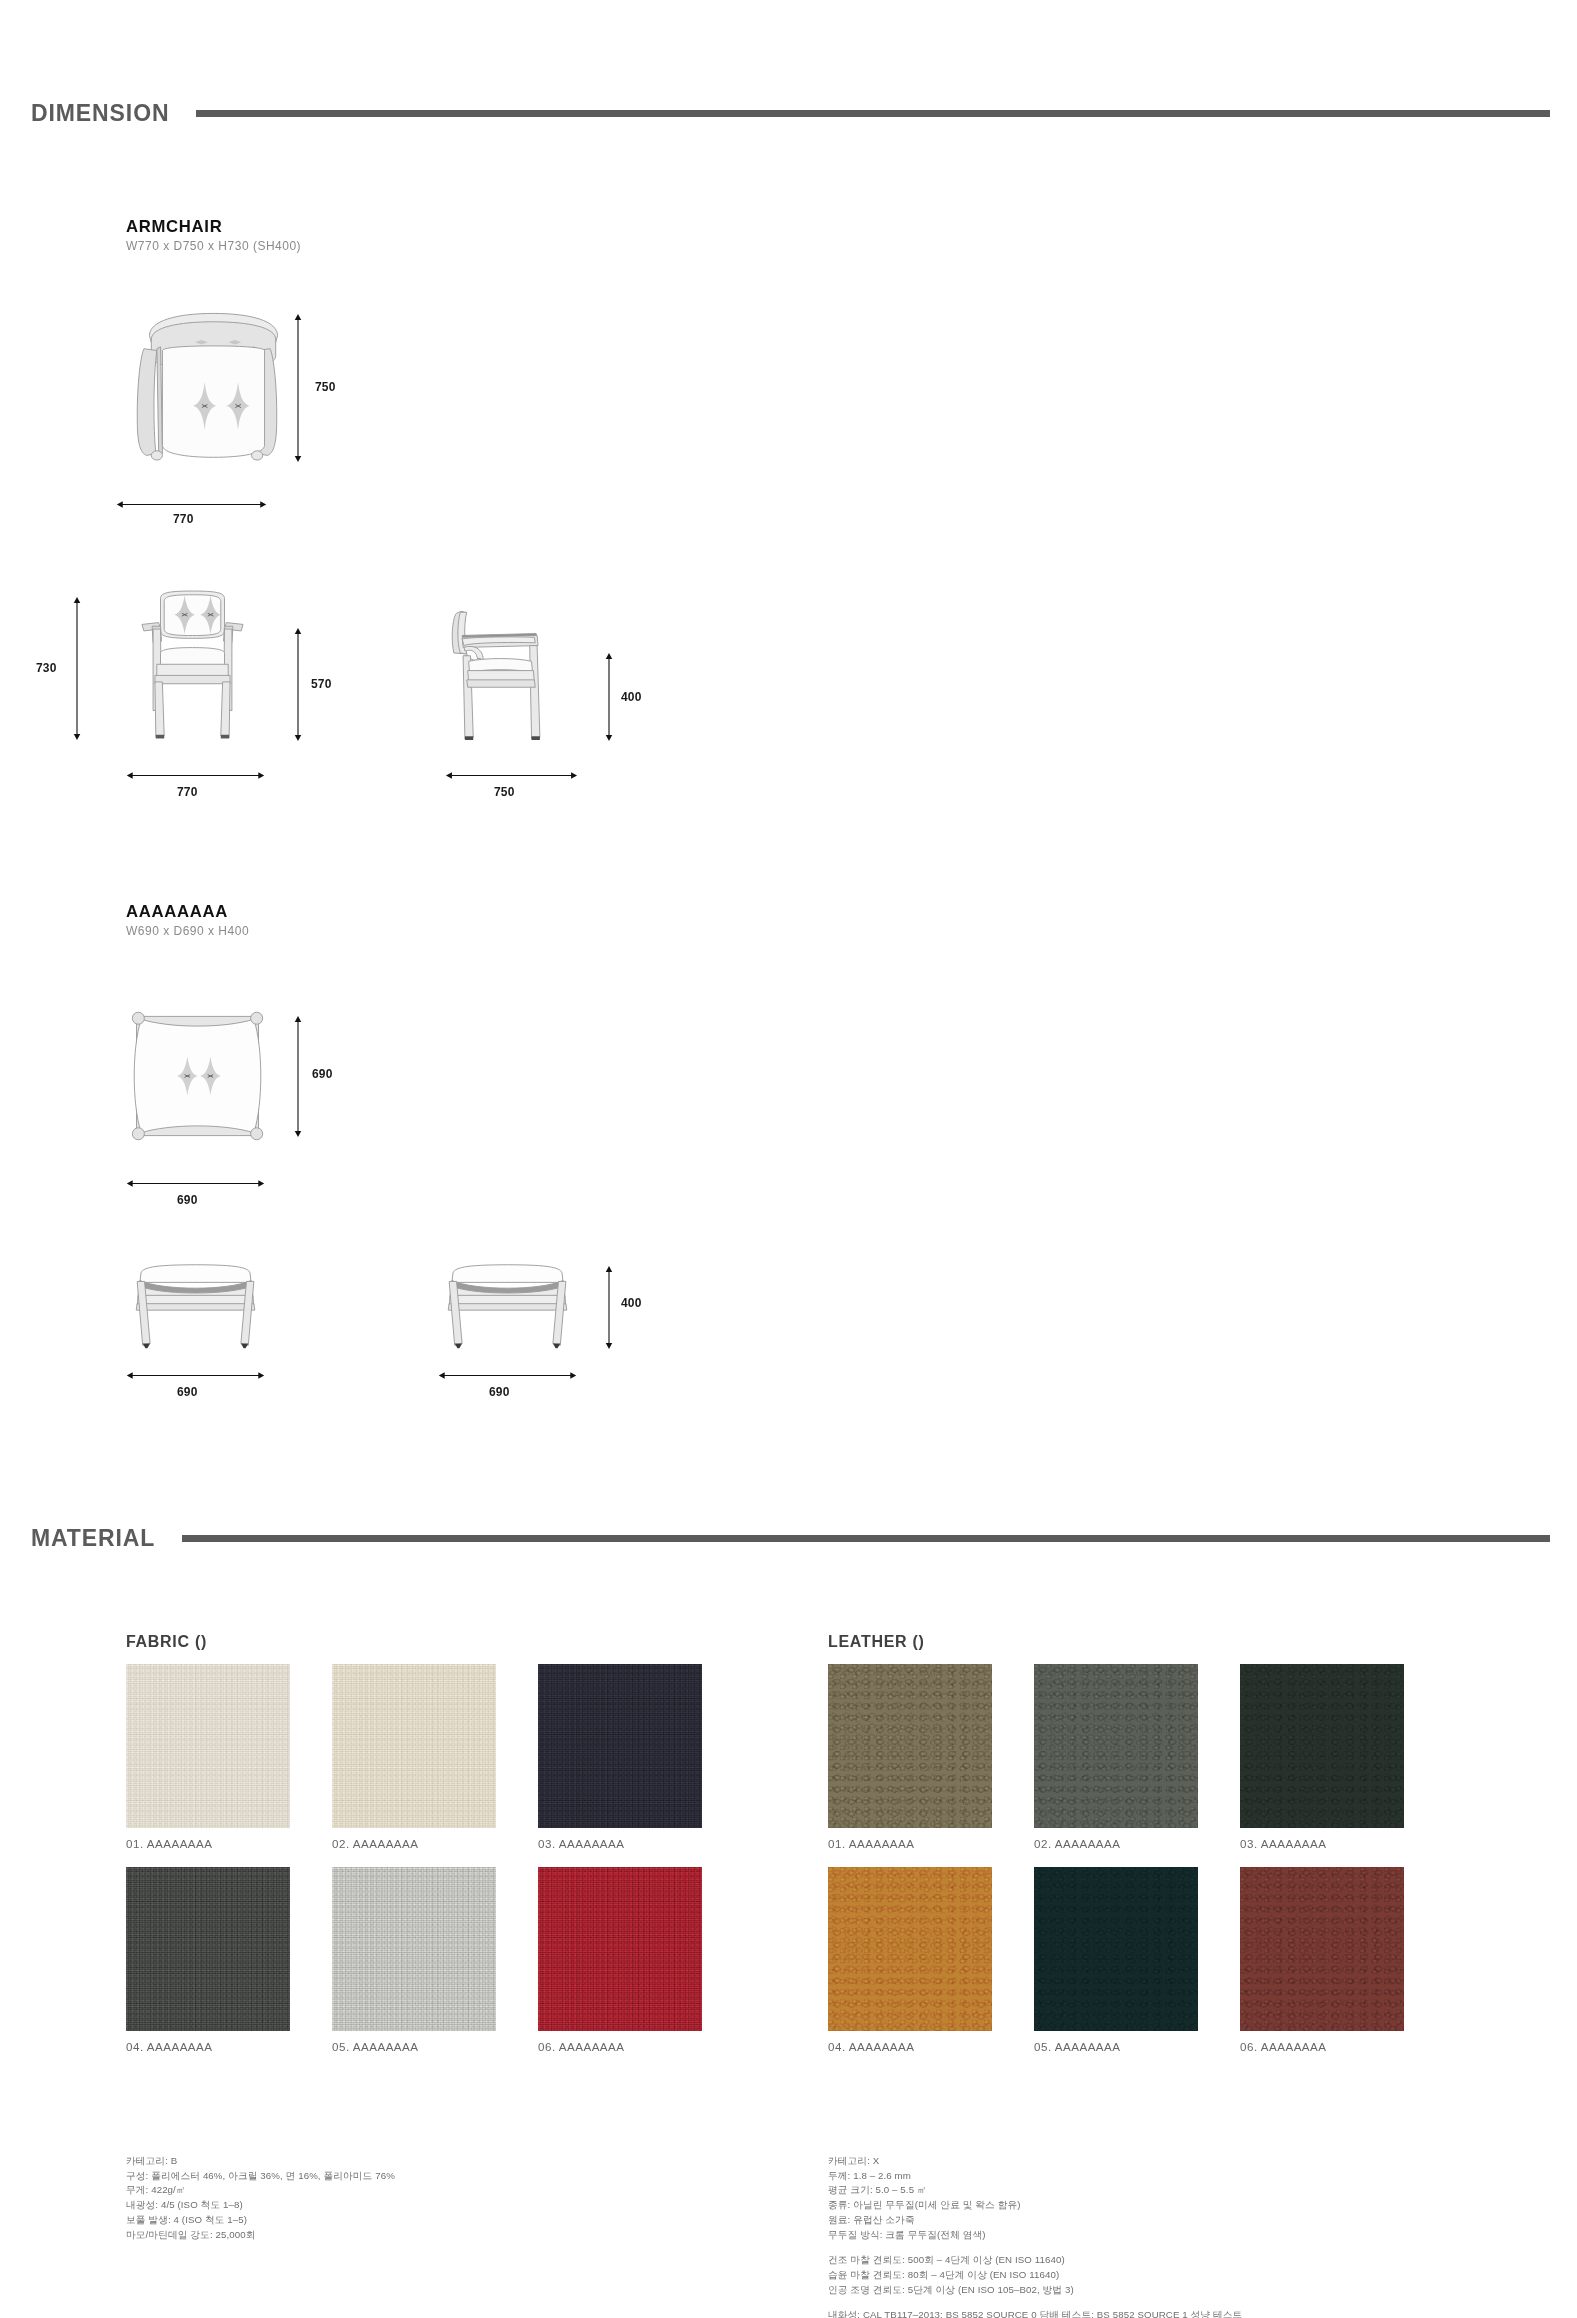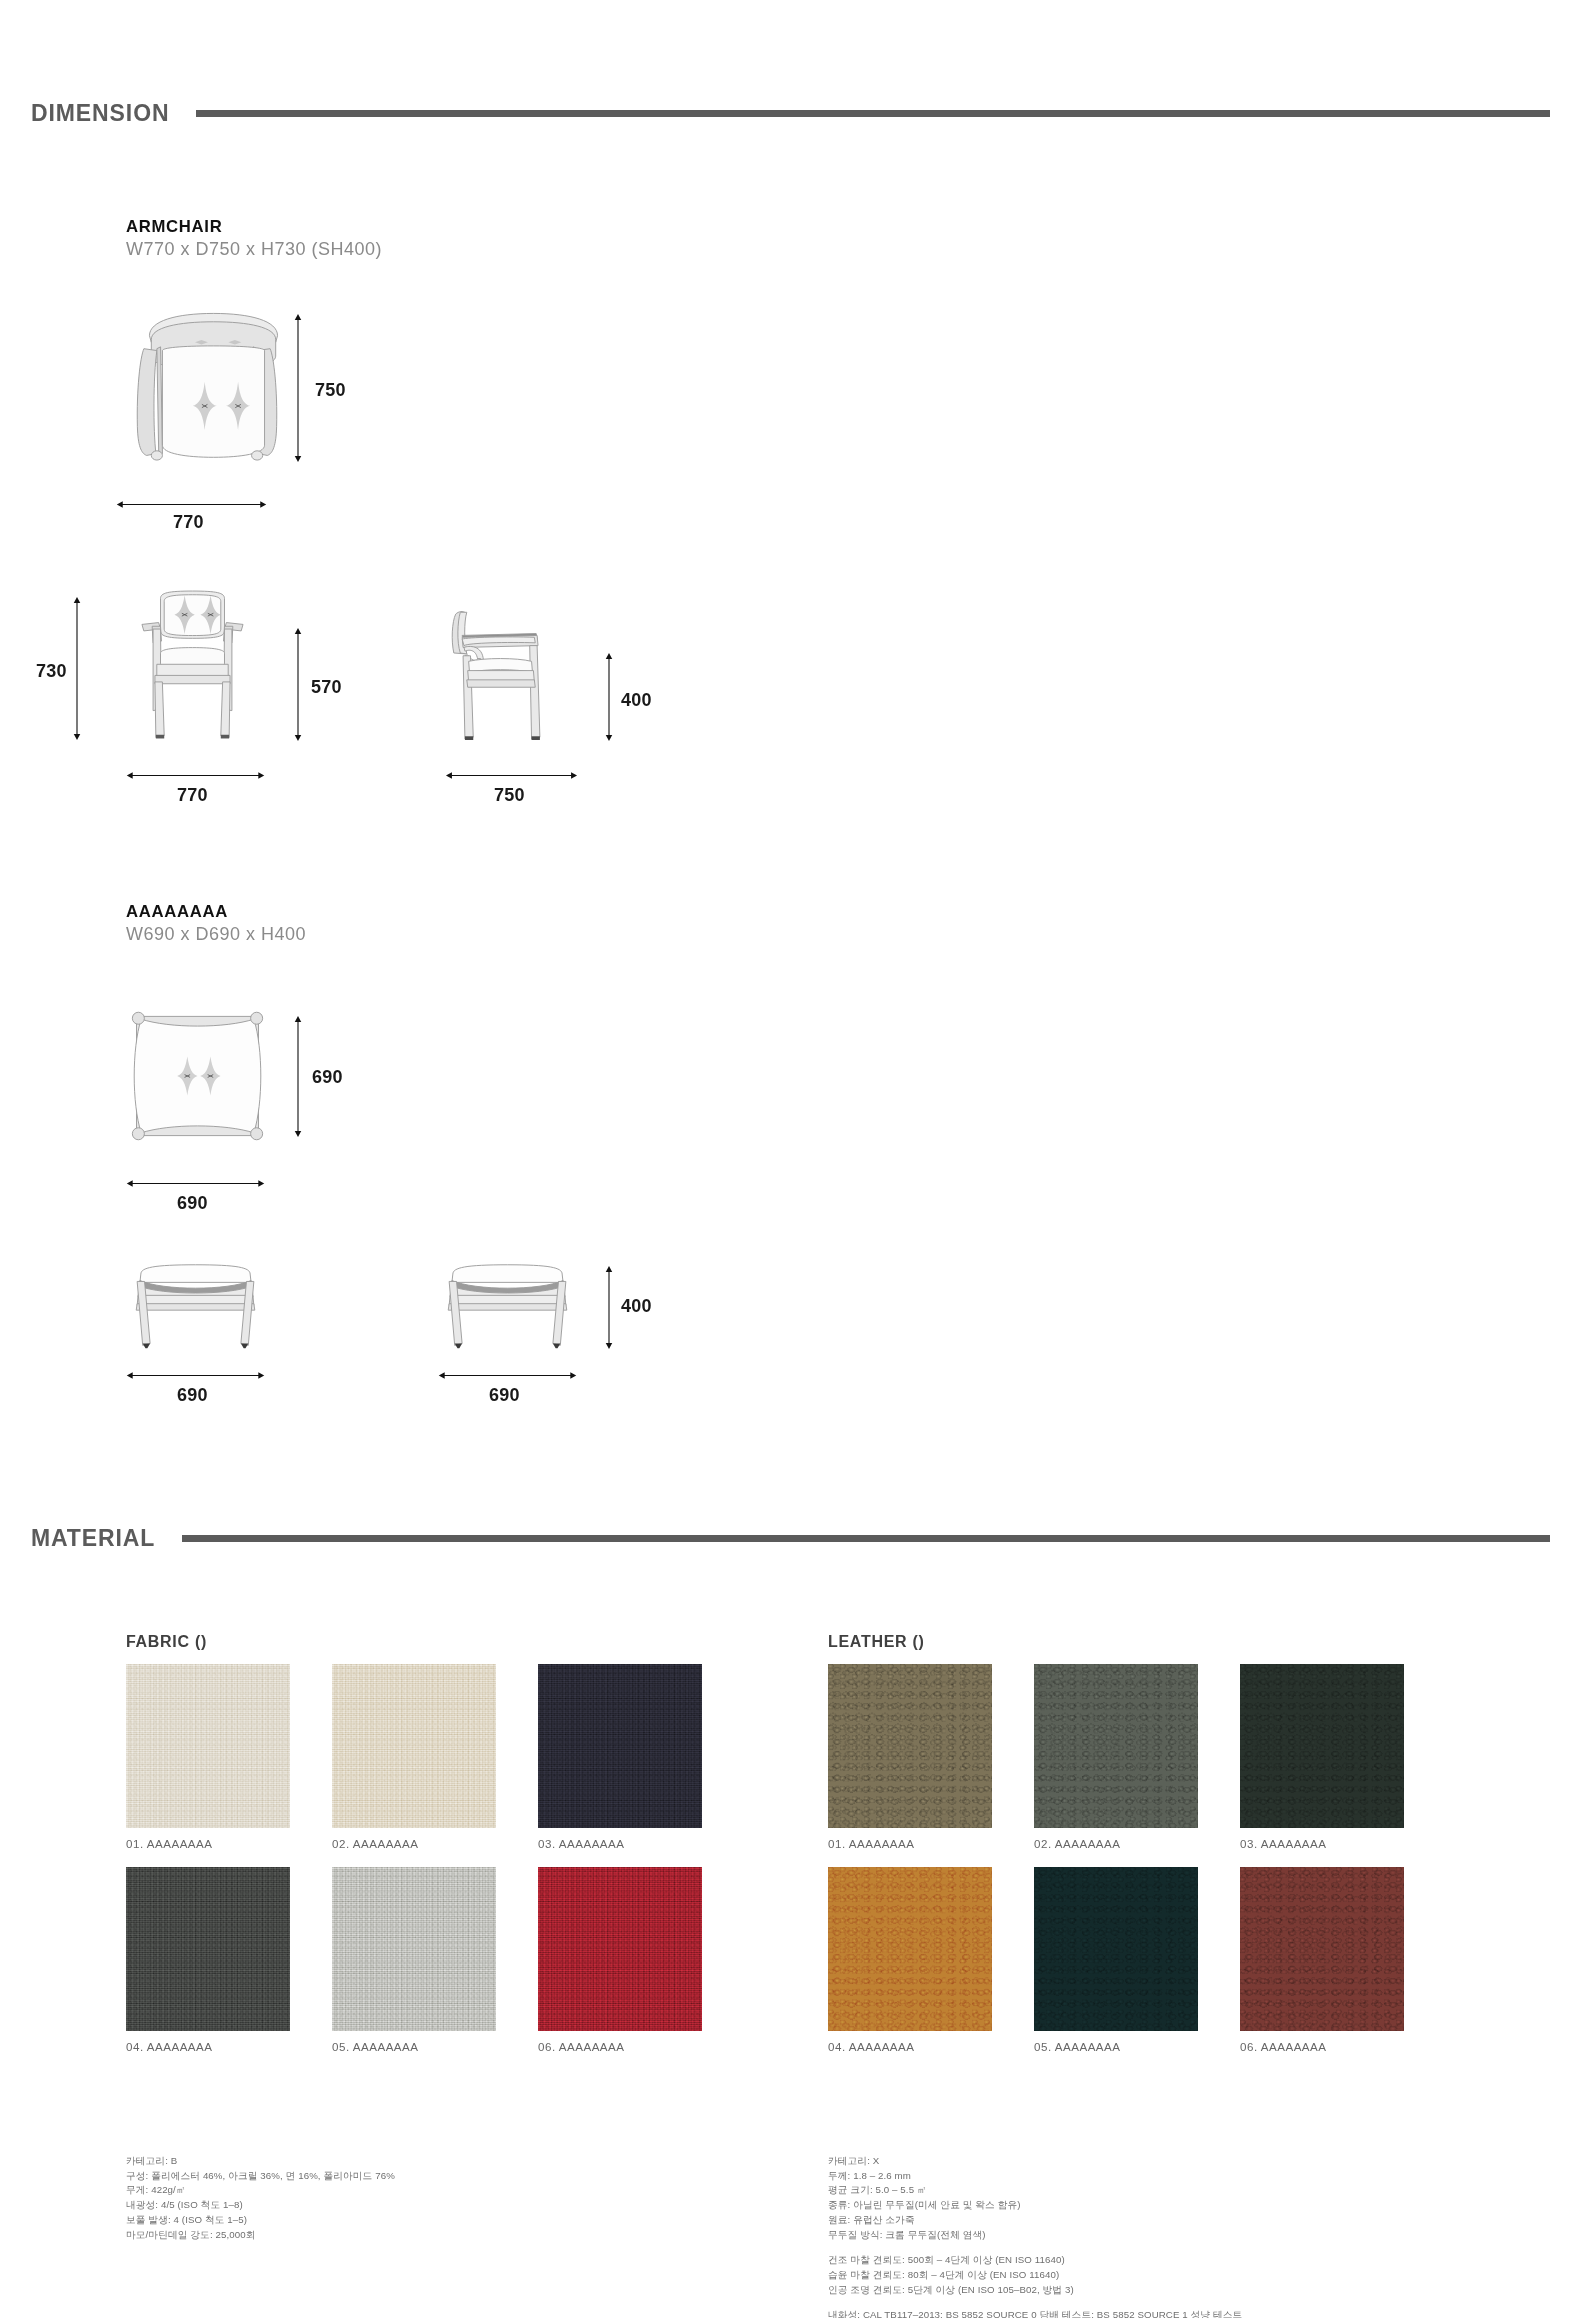--- a/index.html
+++ b/index.html
@@ -40,32 +40,32 @@
   
   .product-name {
     position: absolute;
     font-size: 16.7px;
     font-weight: bold;
     letter-spacing: 0.7px;
     color: #111;
   }
   .product-dims {
     position: absolute;
-    font-size: 18px;
+    font-size: 12px;
     color: #8a8a8a;
     letter-spacing: 0.5px;
   }
 
   
   .drawing { position: absolute; }
   .drawing svg { display: block; overflow: visible; }
 
   .dim-label {
     position: absolute;
-    font-size: 18px;
+    font-size: 12px;
     font-weight: bold;
     color: #1a1a1a;
     letter-spacing: 0.2px;
     white-space: nowrap;
   }
 
   
   .material-group { position: absolute; }
   .material-group-title {
     font-size: 16px;

